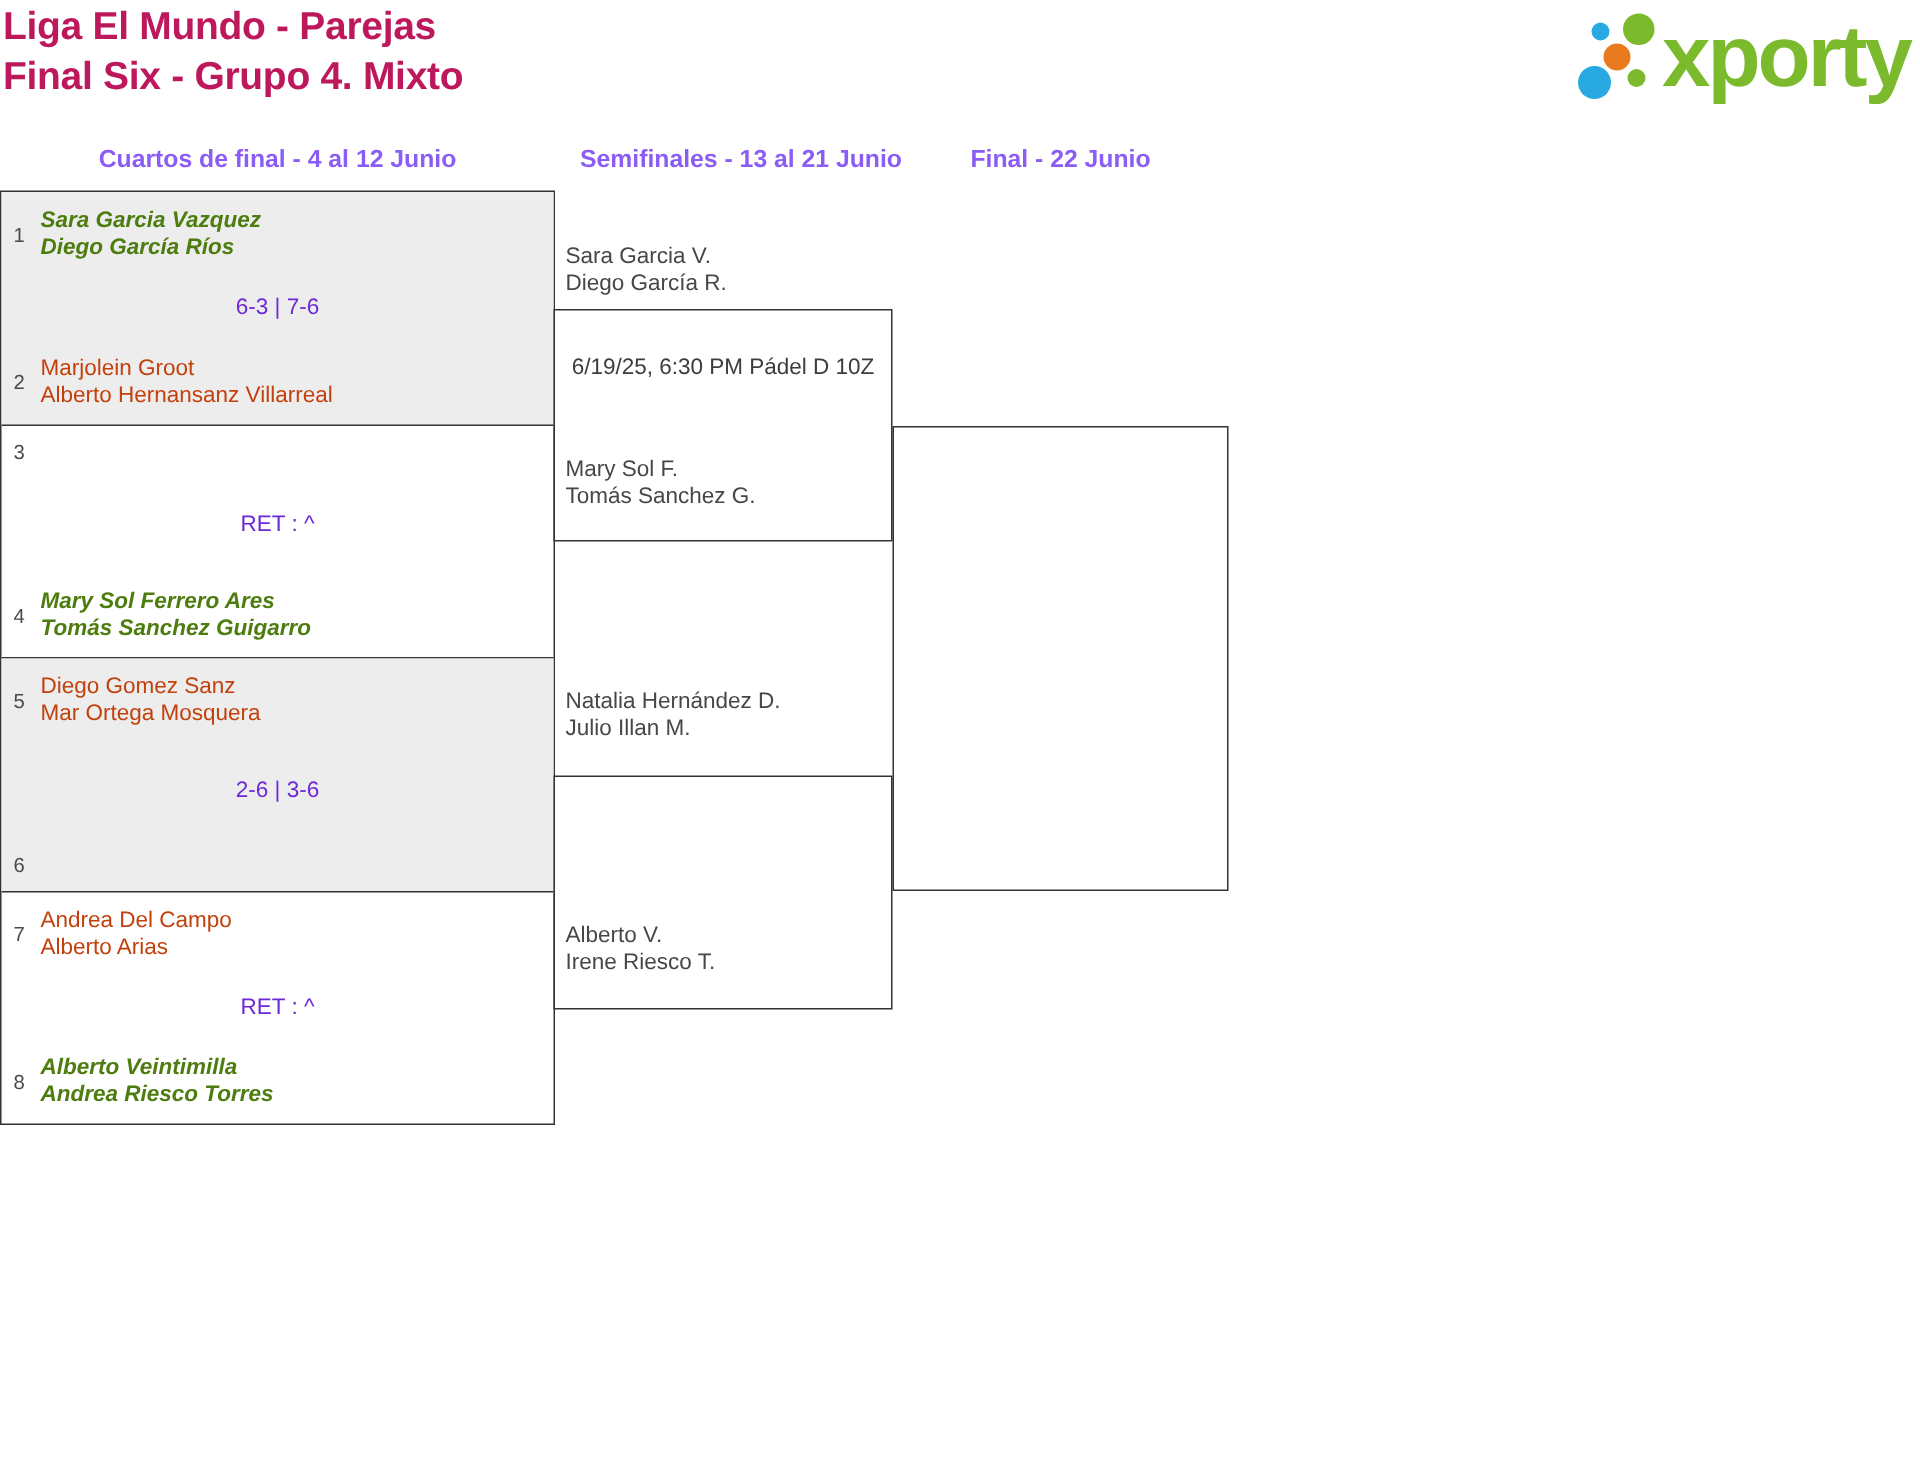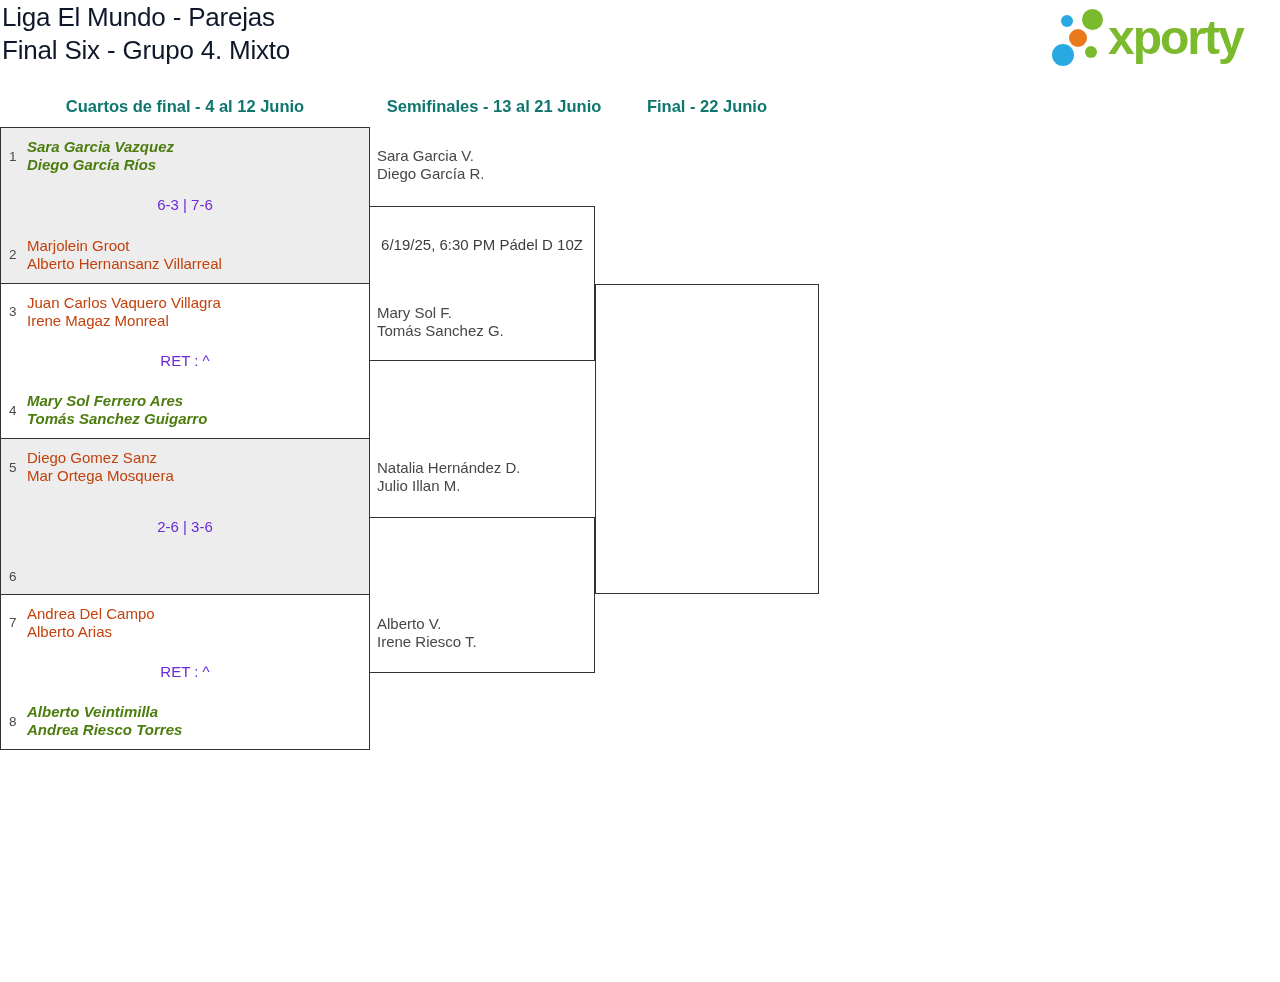--- a/index.html
+++ b/index.html
@@ -3,33 +3,33 @@
 <meta charset="utf-8">
 <style>
   * { margin: 0; padding: 0; box-sizing: border-box; }
   html, body { width: 1280px; height: 982px; background: #ffffff; overflow: hidden; }
   body { font-family: "Liberation Sans", "DejaVu Sans", sans-serif; position: relative; }
 
   .stage { position: relative; width: 1280px; height: 982px; }
 
   
   .title-block { position: absolute; left: 2px; top: 1px; }
-  .title-line { font-size: 26px; font-weight: 400; color: #0f172a; line-height: 33px; letter-spacing: -0.2px; }
+  .title-line { font-size: 26px; font-weight: 700; color: #be185d; line-height: 33px; letter-spacing: -0.2px; }
 
   .logo { position: absolute; left: 1045px; top: 5px; width: 230px; height: 72px; }
   .dot { position: absolute; border-radius: 50%; }
   .dot-blue-small  { left: 16px; top: 10px; width: 12px; height: 12px; }
   .dot-green-large { left: 37px; top: 4px;  width: 21px; height: 21px; }
   .dot-orange      { left: 24px; top: 24px; width: 18px; height: 18px; }
   .dot-blue-large  { left: 7px;  top: 39px; width: 22px; height: 22px; }
   .dot-green-small { left: 40px; top: 41px; width: 12px; height: 12px; }
-  .wordmark { position: absolute; left: 63px; top: 2px; font-size: 48px; font-weight: 800; letter-spacing: -2px; line-height: 62px; }
+  .wordmark { position: absolute; left: 63px; top: 2px; font-size: 58px; font-weight: 800; letter-spacing: -2px; line-height: 62px; }
 
   
-  .col-header { position: absolute; top: 97px; text-align: center; font-size: 16.5px; font-weight: 700; color: #0f766e; }
+  .col-header { position: absolute; top: 97px; text-align: center; font-size: 16.5px; font-weight: 700; color: #8b5cf6; }
   .col-header.qf    { left: 0;     width: 370px; }
   .col-header.sf    { left: 369px; width: 226px; margin-left: 12px; }
   .col-header.final { left: 595px; width: 224px; }
 
   
   .qf-container { position: absolute; left: 0; top: 127px; width: 370px; height: 623px;
                   border: 1px solid #333; display: flex; flex-direction: column; }
   .qf-match { flex: 1 1 0; display: flex; flex-direction: column; justify-content: space-between; padding: 10px 0; }
   .qf-match:not(:last-child) { border-bottom: 1px solid #333; }
   .qf-match:nth-child(odd) { background: #ededed; }
@@ -43,21 +43,21 @@
   
   .box { position: absolute; border: 1px solid #333; background: transparent; }
   .sf1-box   { left: 369px; top: 206px; width: 226px; height: 155px; padding-left: 24px; }
   .sf2-box   { left: 369px; top: 517px; width: 226px; height: 156px; }
   .final-box { left: 595px; top: 284px; width: 224px; height: 310px; }
   .match-info { position: absolute; left: 0; top: 29px; width: 100%; text-align: center;
                 font-size: 15px; color: #3d3d3d; }
 
   .adv-label { position: absolute; left: 377px; display: flex; flex-direction: column; }
   .adv-label .player { color: #474747; }
-  .sf1-t1 { top: 147px; }
+  .sf1-t1 { top: 162px; }
   .sf1-t2 { top: 304px; }
   .sf2-t1 { top: 459px; }
   .sf2-t2 { top: 615px; }
 </style>
 </head>
 <body>
 
 <div class="stage">
 
   <div class="title-block">
@@ -94,24 +94,20 @@
         <span class="team-names">
           <span class="player">Marjolein Groot</span>
           <span class="player">Alberto Hernansanz Villarreal</span>
         </span>
       </div>
     </div>
 
     <div class="qf-match">
       <div class="team-row">
         <span class="seed">3</span>
-        <span class="team-names">
-          <span class="player">Juan Carlos Vaquero Villagra</span>
-          <span class="player">Irene Magaz Monreal</span>
-        </span>
       </div>
       <div class="score">RET : ^</div>
       <div class="team-row winner">
         <span class="seed">4</span>
         <span class="team-names">
           <span class="player">Mary Sol Ferrero Ares</span>
           <span class="player">Tomás Sanchez Guigarro</span>
         </span>
       </div>
     </div>

